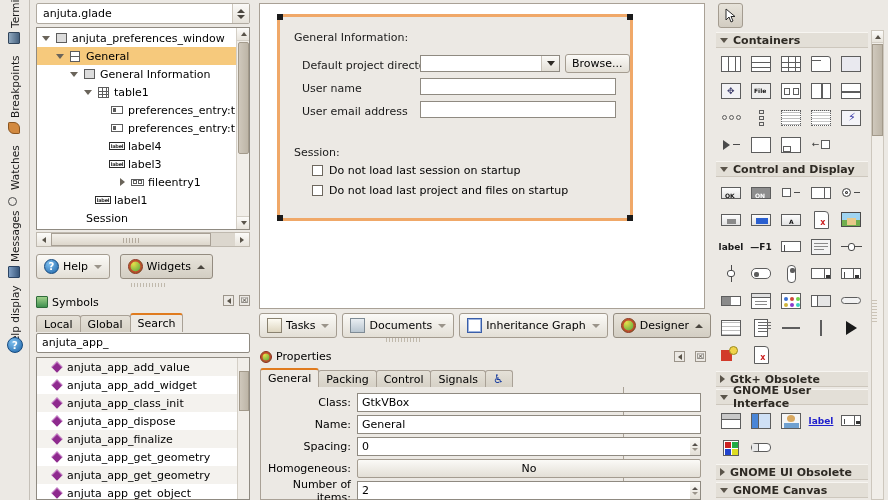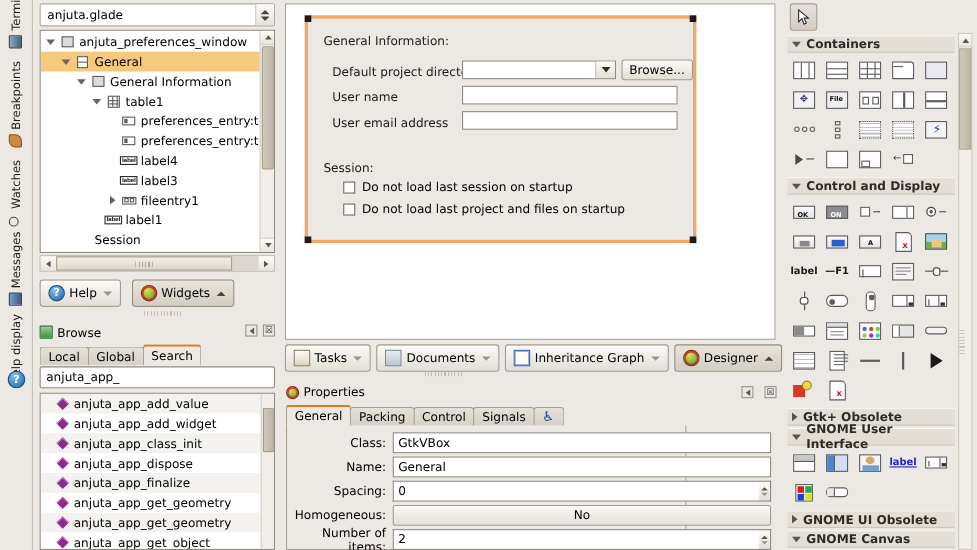--- a/index.html
+++ b/index.html
@@ -360,21 +360,21 @@
             </span>
             <span class="tlabel">label4</span>
           </div>
           <div class="trow" style="padding-left: 58px;">
             <span class="texp"></span>
             <span class="ticon">
               <span class="ic-label">label</span>
             </span>
             <span class="tlabel">label3</span>
           </div>
-          <div class="trow" style="padding-left: 58px;">
+          <div class="trow" style="padding-left: 78px;">
             <span class="texp">
               <i class="arr-r"></i>
             </span>
             <span class="ticon">
               <span class="ic-fent">
                 <i></i>
                 <i></i>
               </span>
             </span>
             <span class="tlabel">fileentry1</span>
@@ -425,21 +425,21 @@
     <span class="gbtn active" style="margin-left:6px;">
       <span class="bico" style="border-radius:50%;background:radial-gradient(circle at 35% 30%,#e8dd4a,#2e9b3c);border:1px solid #8a2b18;box-shadow:0 0 0 1.5px #c9402a inset;"></span>
       <span>Widgets</span>
       <span class="carr-u"></span>
     </span>
   </div>
   <div class="dotgrip"></div>
 
   <div class="panel-hdr" style="top:294px;">
     <span class="sq-ico" style="background:linear-gradient(#9fd08a,#3f8f4f);border:1px solid #2e6b3a;"></span>
-    <span class="ph-title">Browse</span>
+    <span class="ph-title">Symbols</span>
     <span class="ph-btns">
       <span class="minibtn">
             <i class="tri-s lf"></i>
           </span>
       <span class="minibtn">
             <span class="x">☒</span>
           </span>
     </span>
   </div>
 

